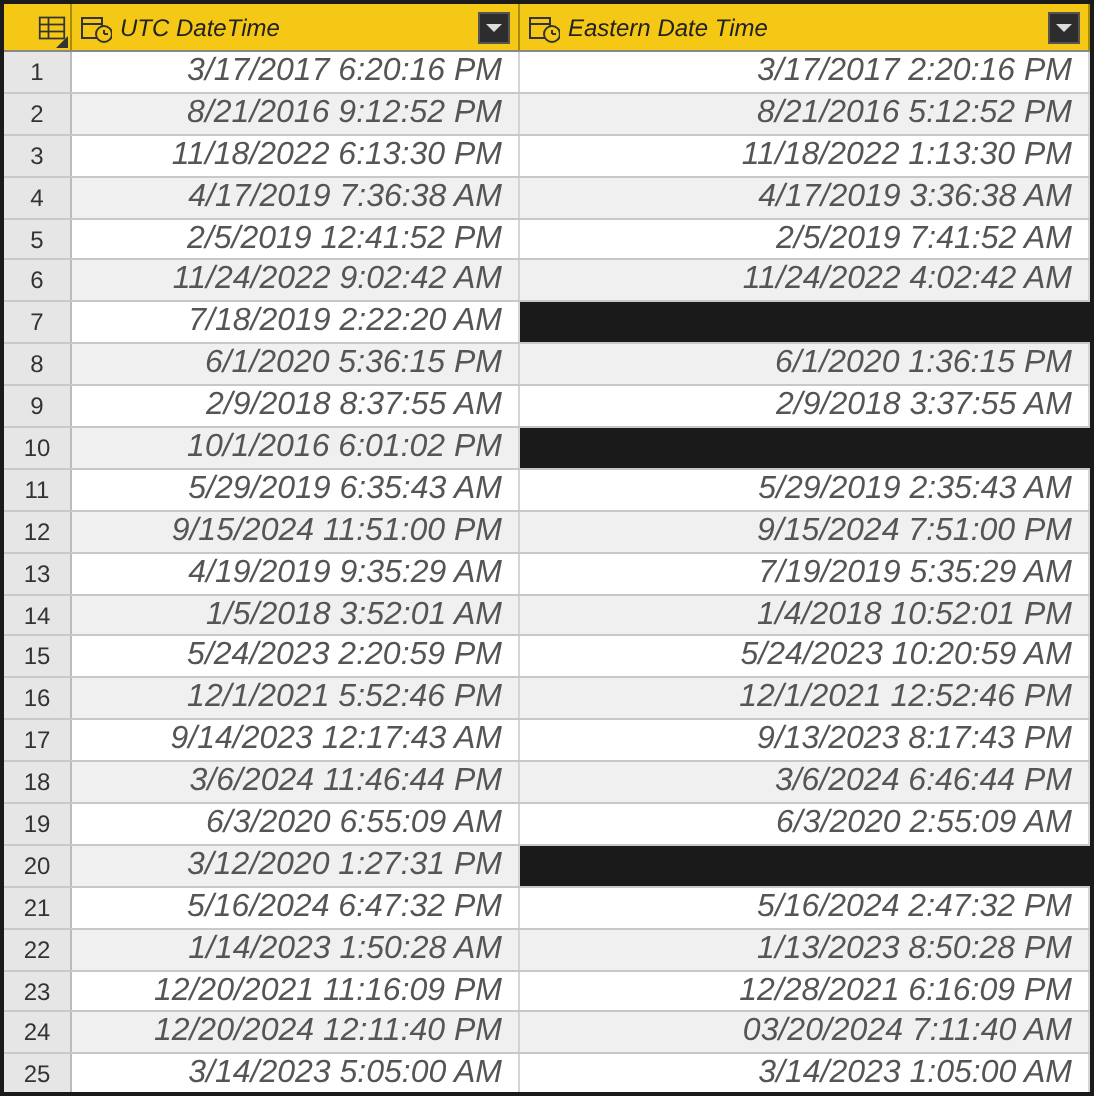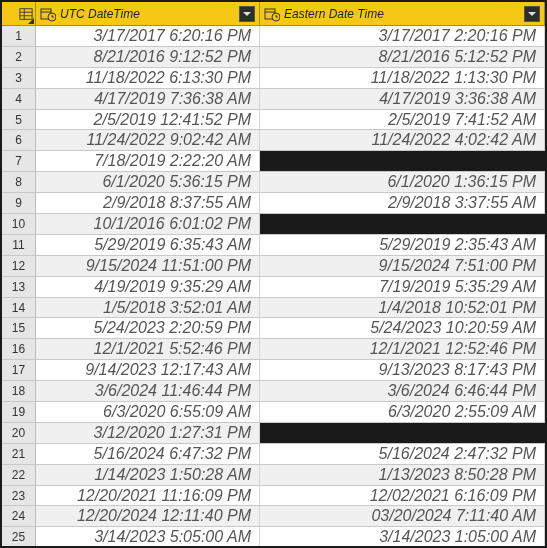--- a/index.html
+++ b/index.html
@@ -264,21 +264,21 @@
         <div class="cell c2">5/16/2024 2:47:32 PM</div>
       </div>
       <div class="row">
         <div class="rownum">22</div>
         <div class="cell c1">1/14/2023 1:50:28 AM</div>
         <div class="cell c2">1/13/2023 8:50:28 PM</div>
       </div>
       <div class="row">
         <div class="rownum">23</div>
         <div class="cell c1">12/20/2021 11:16:09 PM</div>
-        <div class="cell c2">12/02/2021 6:16:09 PM</div>
+        <div class="cell c2">12/28/2021 6:16:09 PM</div>
       </div>
       <div class="row">
         <div class="rownum">24</div>
         <div class="cell c1">12/20/2024 12:11:40 PM</div>
         <div class="cell c2">03/20/2024 7:11:40 AM</div>
       </div>
       <div class="row">
         <div class="rownum">25</div>
         <div class="cell c1">3/14/2023 5:05:00 AM</div>
         <div class="cell c2">3/14/2023 1:05:00 AM</div>

